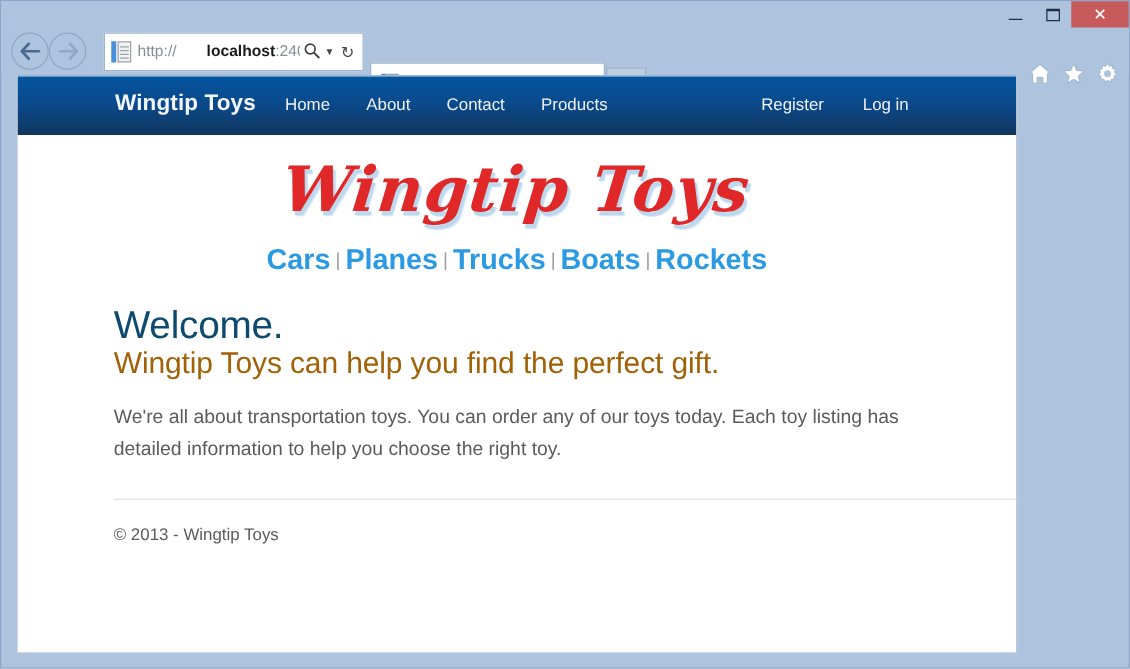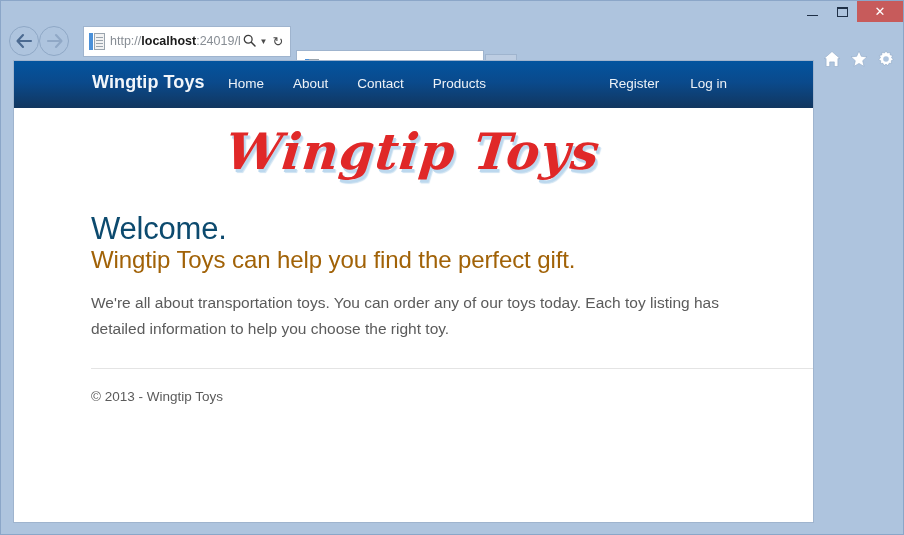--- a/index.html
+++ b/index.html
@@ -121,21 +121,21 @@
   #page-icon .sheet::after  { top: 12px; }
 
   #url-text {
     flex: 1;
     font-size: 12.5px;
     color: #878d94;
     white-space: nowrap;
     overflow: hidden;
     line-height: 1;
   }
-  #url-text b { color: #1a1a1a; font-weight: 700; }
+  #url-text b { color: #1a1a1a; font-weight: 700; margin-left: 24px; }
 
   .addr-icon {
     flex: none;
     width: 18px;
     text-align: center;
     font-size: 13px;
     color: #4a4a4a;
   }
   #addr-caret {
     width: 11px;
@@ -426,20 +426,23 @@
       <div id="nav-right">
         <a class="nav-link" href="#">Register</a>
         <a class="nav-link" href="#">Log in</a>
       </div>
     </div>
 
     <div id="logo-wrap">
       <span id="logo">Wingtip Toys</span>
     </div>
 
+    <div id="categories">
+      <a class="cat-link" href="#">Cars</a><span class="cat-sep">|</span><a class="cat-link" href="#">Planes</a><span class="cat-sep">|</span><a class="cat-link" href="#">Trucks</a><span class="cat-sep">|</span><a class="cat-link" href="#">Boats</a><span class="cat-sep">|</span><a class="cat-link" href="#">Rockets</a>
+    </div>
 
     <div id="content">
       <h1 id="headline">Welcome.</h1>
       <h2 id="subhead">Wingtip Toys can help you find the perfect gift.</h2>
       <p id="bodytext">We're all about transportation toys. You can order any of our toys today. Each toy listing has detailed information to help you choose the right toy.</p>
       <hr id="divider">
       <div id="copyright">© 2013 - Wingtip Toys</div>
     </div>
 
   </div>

